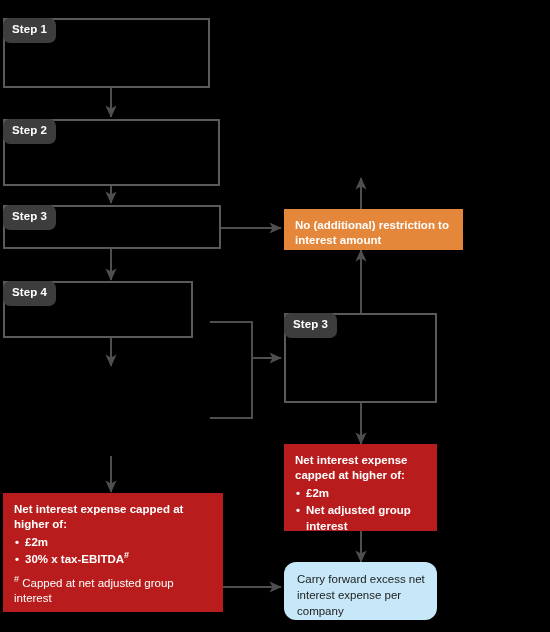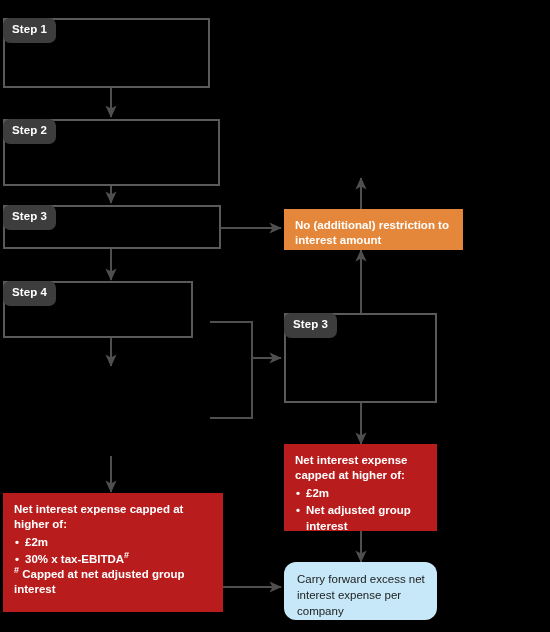--- a/index.html
+++ b/index.html
@@ -97,22 +97,23 @@
     line-height: 1.42;
     color: #ffffff;
   }
   .bullet-list li::before {
     content: "\2022";
     position: absolute;
     left: 1px;
     top: 0;
   }
   .footnote {
-    font-size: 11.5px;
-    font-weight: bold;
+    margin-top: 9px;
+    font-size: 11.5px;
+    font-weight: normal;
     line-height: 1.3;
     color: #ffffff;
   }
   sup.hash {
     font-size: 9px;
     vertical-align: super;
     line-height: 0;
   }
   .pad {
     padding: 9px 10px 8px 11px;

